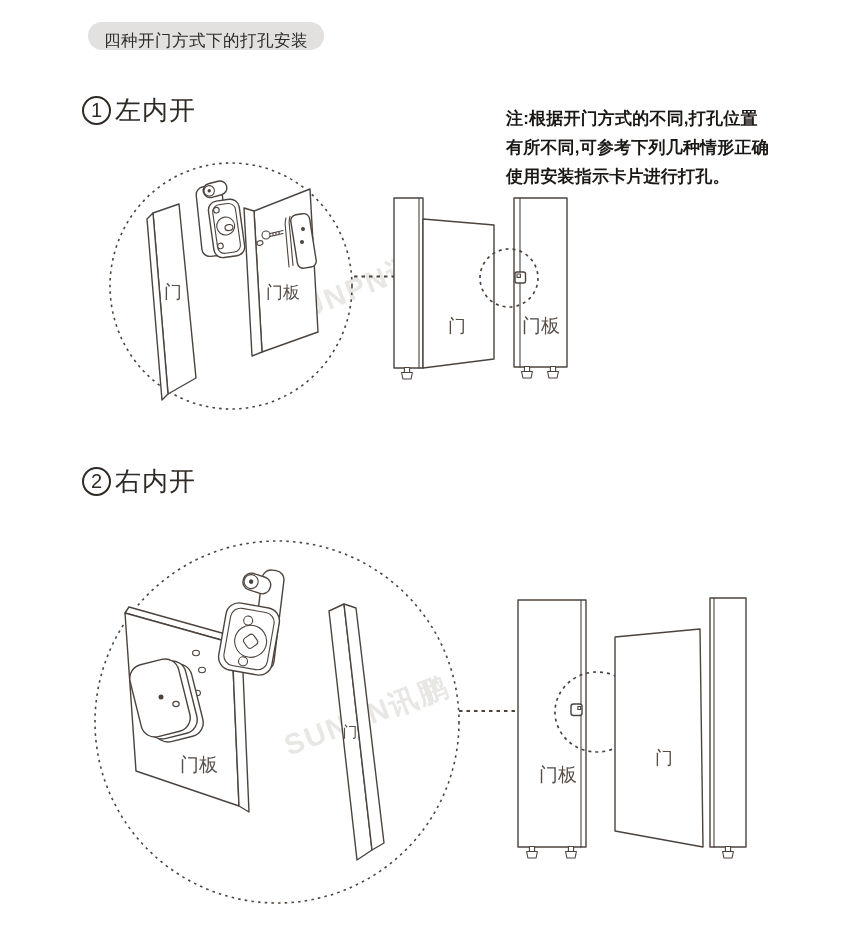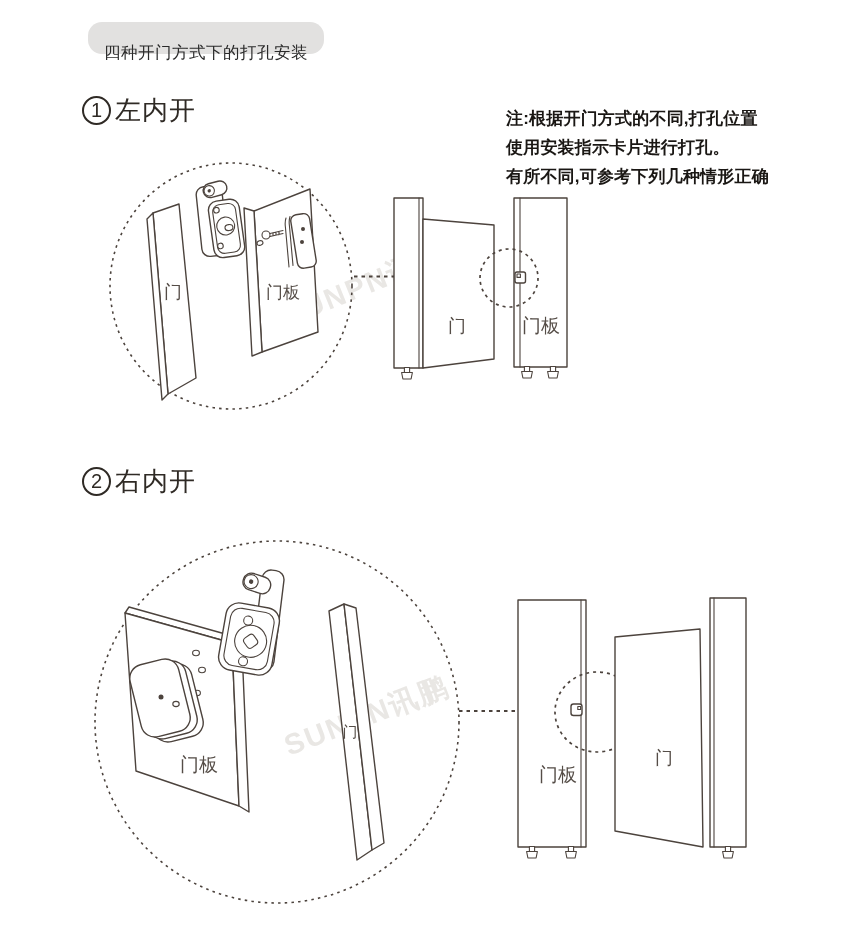--- a/index.html
+++ b/index.html
@@ -4,21 +4,21 @@
 <style>
   :root{
     --line:#4c433d; --label:#554d47; --heading:#2f2a25; --note:#1a1714;
     --pill_bg:#e2e1e0; --pill_text:#2a2a2a; --watermark:#e9e7e4; --bg:#ffffff;
   }
   *{margin:0;padding:0;box-sizing:border-box;}
   body{background:#fff;font-family:"Liberation Sans","DejaVu Sans",sans-serif;}
   .page{position:relative;width:860px;height:929px;background:var(--bg);overflow:hidden;}
 
   .pill{position:absolute;left:88px;top:22px;height:28px;line-height:28px;
-    padding:16px 16px;border-radius:14px;background:var(--pill_bg);
+    padding:4px 16px;border-radius:14px;background:var(--pill_bg);
     color:var(--pill_text);font-size:16.5px;font-weight:500;letter-spacing:.5px;}
 
   .sec-head{position:absolute;left:82px;display:flex;align-items:center;color:var(--heading);}
   .sec-head .num{width:29px;height:29px;border:2px solid var(--heading);border-radius:50%;
     display:inline-flex;align-items:center;justify-content:center;
     font-size:20px;font-weight:500;margin-right:4px;}
   .sec-head .ttl{font-size:26px;font-weight:400;letter-spacing:1px;}
   .head1{top:93px;} .head2{top:464px;}
 
   .note{position:absolute;left:506px;top:104px;width:320px;
@@ -44,22 +44,22 @@
 
   <div class="pill">四种开门方式下的打孔安装</div>
 
   <div class="sec-head head1">
     <span class="num">1</span>
     <span class="ttl">左内开</span>
   </div>
 
   <div class="note">
     <div>注:根据开门方式的不同,打孔位置</div>
+    <div>有所不同,可参考下列几种情形正确</div>
     <div>使用安装指示卡片进行打孔。</div>
-    <div>有所不同,可参考下列几种情形正确</div>
   </div>
 
   <svg class="d1" width="600" height="300" viewBox="0 0 600 300">
     <defs>
       <g id="foot1">
         <path class="fw thin" d="M-2.6,0 h5.2 v5 h-5.2 Z"></path>
         <path class="fw thin" d="M-5.4,5 h10.8 l-1.3,6.5 h-8.2 Z"></path>
       </g>
     </defs>
 

